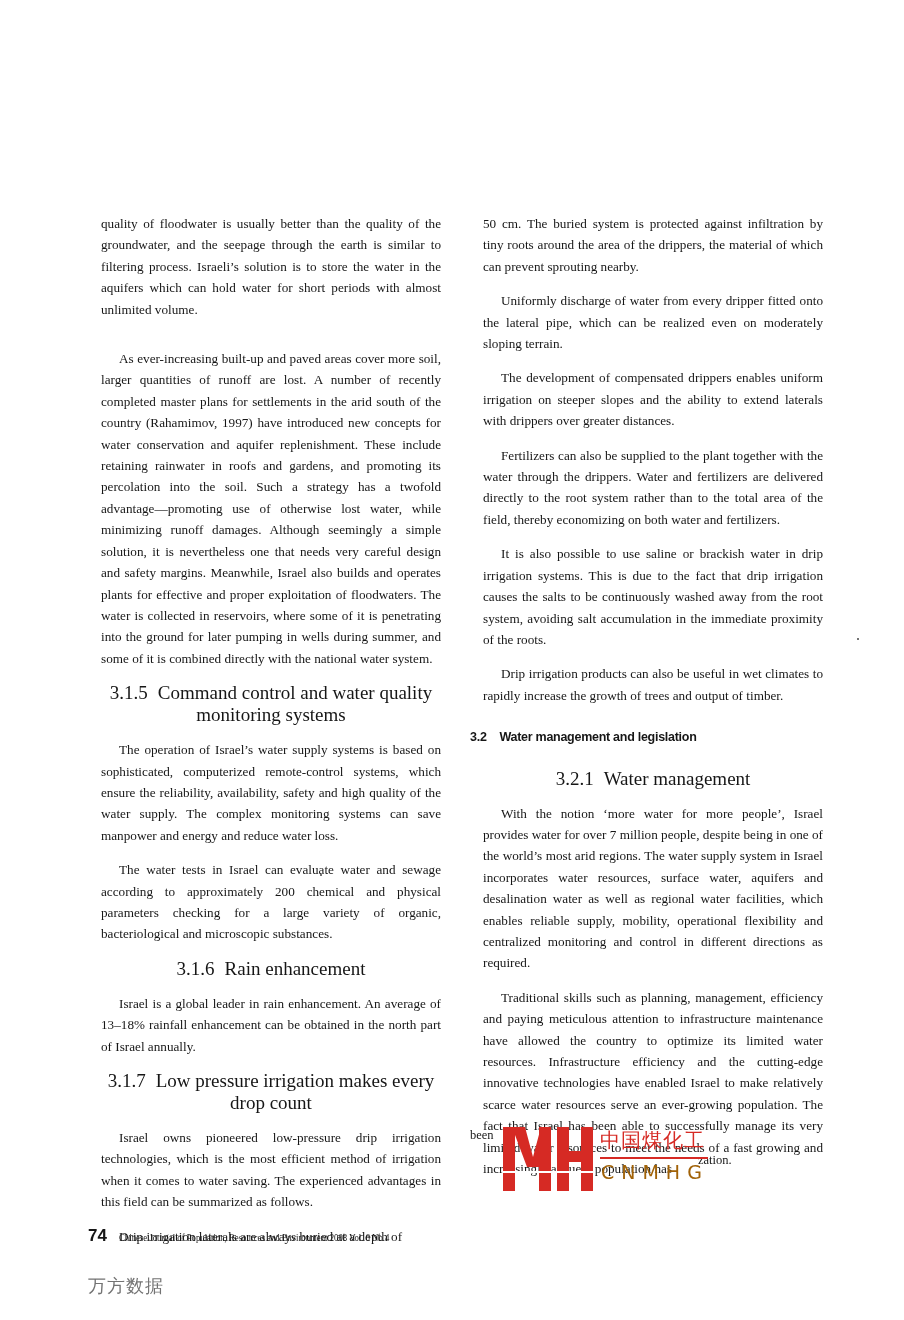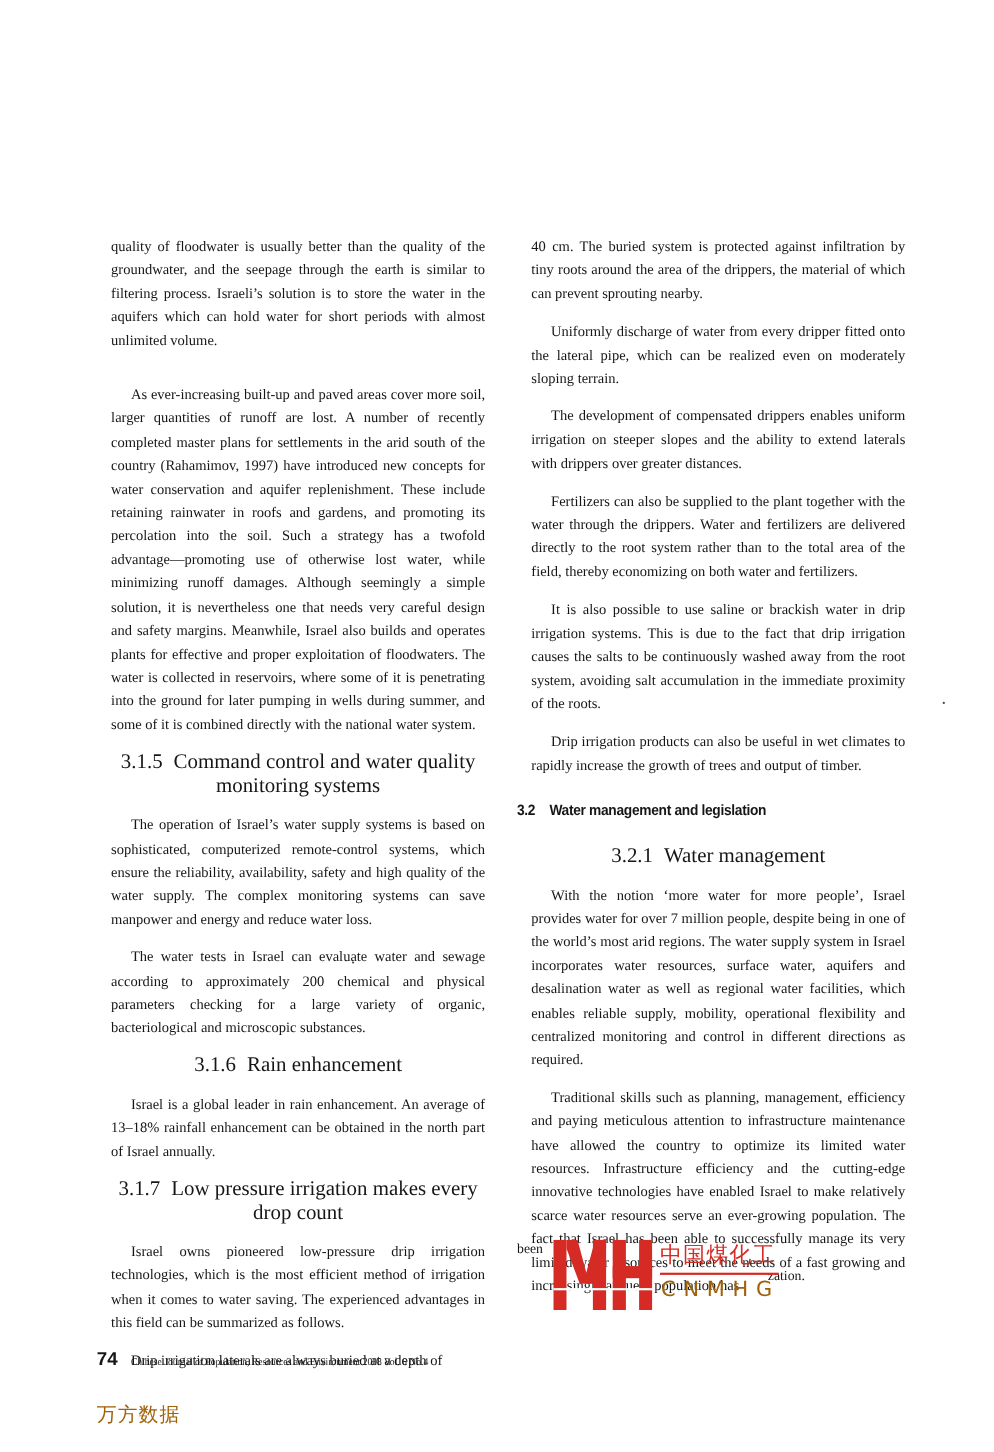--- a/index.html
+++ b/index.html
@@ -14,21 +14,21 @@
   .sub-h { font-size: 19px; line-height: 22px; margin: 9px 0 7px 0; text-align: center; }
   .sub-h .num { margin-right: 10px; }
   .sec-h { font-family: "Liberation Sans", "DejaVu Sans", sans-serif; font-weight: bold;
            font-size: 13.6px; margin: 20px 0 20px 0; letter-spacing: -0.3px; transform: scaleX(0.92); transform-origin: left; }
   .sec-h .num { margin-right: 14px; }
   .gap-s { height: 2px; }
   .footer { position: absolute; left: 88px; top: 1226px; display: flex; align-items: baseline; text-align: center; }
   .page-num { font-family: "Liberation Sans", "DejaVu Sans", sans-serif; font-weight: bold; font-size: 17px; margin-right: 12px; }
   .journal { font-size: 9.5px; transform: scaleX(0.92); transform-origin: left; white-space: nowrap; }
   .watermark { position: absolute; left: 88px; top: 1274px; font-family: "DejaVu Sans", sans-serif;
-               font-size: 18px; color: #a16207; letter-spacing: 1px; }
+               font-size: 18px; color: #737373; letter-spacing: 1px; }
   .logo { position: absolute; left: 503px; top: 1127px; width: 210px; height: 66px; }
   .logo-mark { position: absolute; left: 0; top: 0; width: 90px; height: 64px; }
   .logo-cn { position: absolute; left: 97px; top: 0px; font-family: Liberation Mono, monospace;
              font-size: 20px; color: #d62a24; letter-spacing: 1px; white-space: nowrap; }
   .logo-line { position: absolute; left: 97px; top: 30px; width: 108px; height: 2px; background: #d62a24; }
   .logo-en { position: absolute; left: 98px; top: 34px; font-family: "DejaVu Sans", sans-serif;
              font-size: 19px; color: #a16207; letter-spacing: 7px; white-space: nowrap; }
   .logo-tail { position: absolute; left: 698px; top: 1128px; font-size: 12.5px; margin-top: 25px; }
   .logo-head { position: absolute; left: 470px; top: 1128px; font-size: 12.5px; }
   .stray-dot { position: absolute; width: 2px; height: 2px; background: #444; border-radius: 1px; }
@@ -53,21 +53,21 @@
   <p class="indent">Israel is a global leader in rain enhancement. An average of 13–18% rainfall enhancement can be obtained in the north part of Israel annually.</p>
 
   <div class="sub-h">
     <span class="num">3.1.7</span><span>Low pressure irrigation makes every drop count</span>
   </div>
   <p class="indent">Israel owns pioneered low-pressure drip irrigation technologies, which is the most efficient method of irrigation when it comes to water saving. The experienced advantages in this field can be summarized as follows.</p>
   <p class="indent">Drip irrigation laterals are always buried at a depth of</p>
 </div>
 
 <div class="col col-right">
-  <p>40 cm. The buried system is protected against infiltration by tiny roots around the area of the drippers, the material of which can prevent sprouting nearby.</p>
+  <p>50 cm. The buried system is protected against infiltration by tiny roots around the area of the drippers, the material of which can prevent sprouting nearby.</p>
   <p class="indent">Uniformly discharge of water from every dripper fitted onto the lateral pipe, which can be realized even on moderately sloping terrain.</p>
   <p class="indent">The development of compensated drippers enables uniform irrigation on steeper slopes and the ability to extend laterals with drippers over greater distances.</p>
   <p class="indent">Fertilizers can also be supplied to the plant together with the water through the drippers.  Water and fertilizers are delivered directly to the root system rather than to the total area of the field, thereby economizing on both water and fertilizers.</p>
   <p class="indent">It is also possible to use saline or brackish water in drip irrigation systems. This is due to the fact that drip irrigation causes the salts to be continuously washed away from the root system, avoiding salt accumulation in the immediate proximity of the roots.</p>
   <p class="indent">Drip irrigation products can also be useful in wet climates to rapidly increase the growth of trees and output of timber.</p>
 
   <div class="sec-h">
     <span class="num">3.2</span><span>Water management and legislation</span>
   </div>
 

